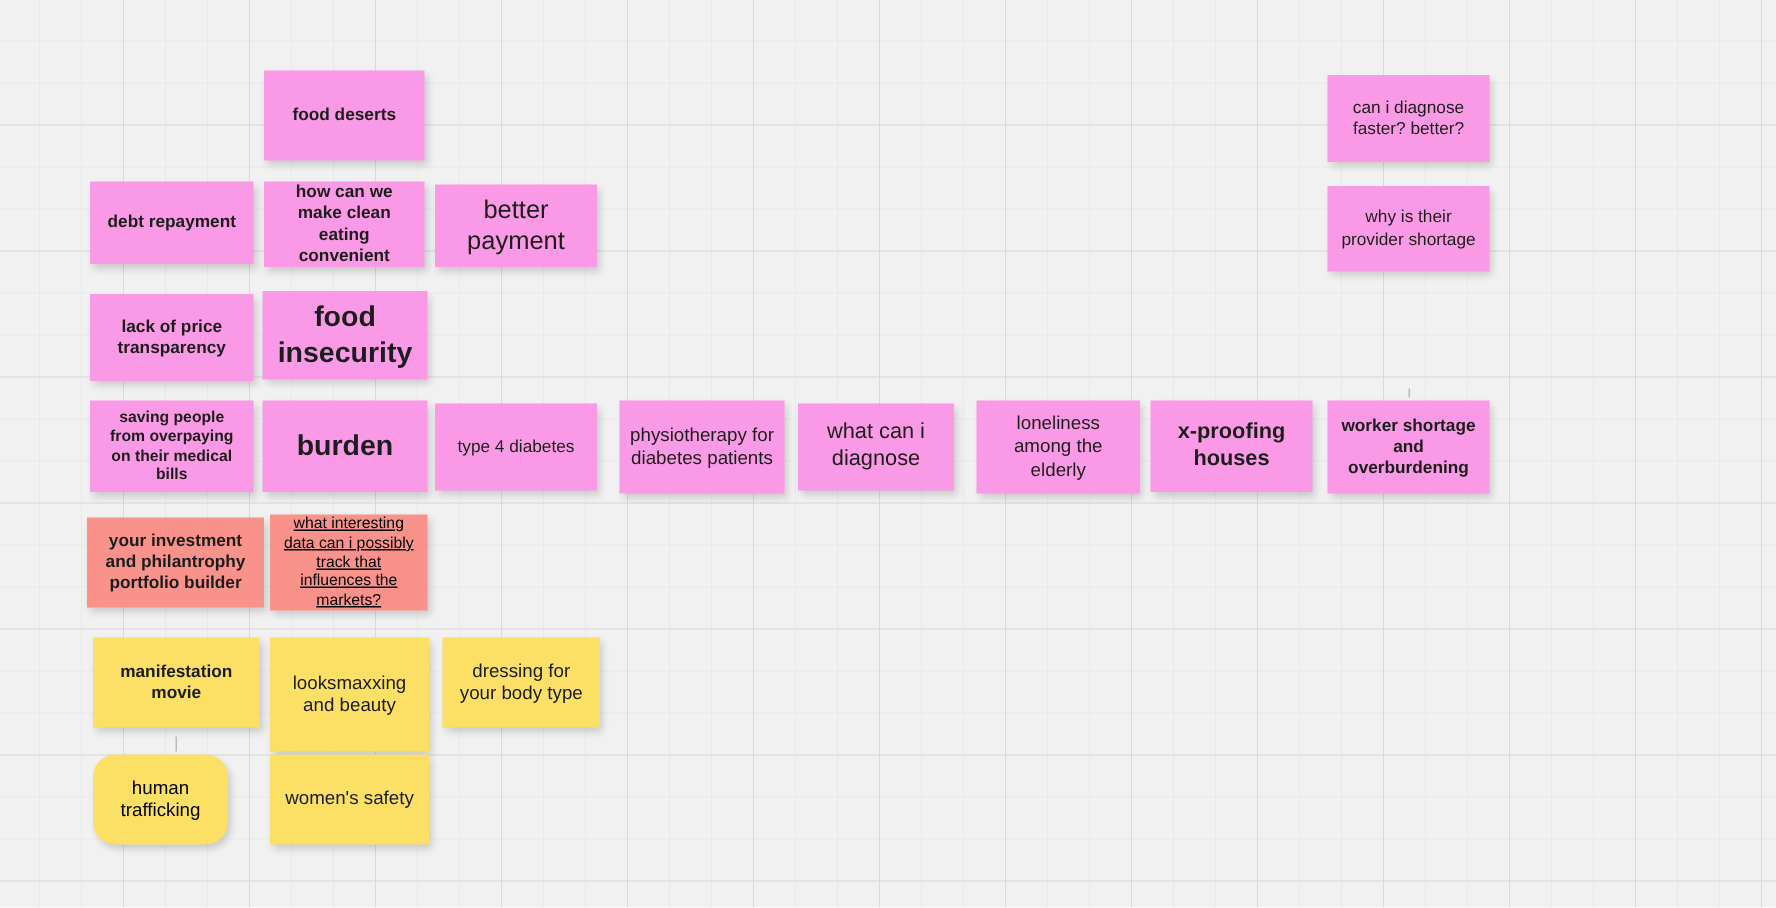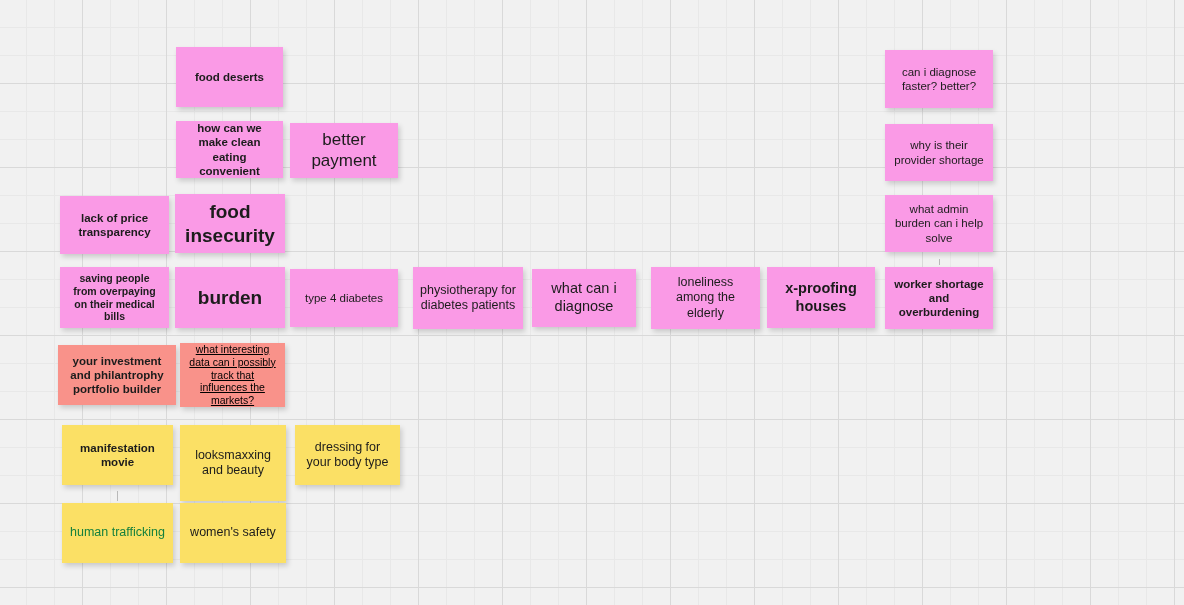--- a/index.html
+++ b/index.html
@@ -79,37 +79,37 @@
 <body>
 
 <div id="canvas" style="background-color: rgb(241, 241, 241);">
 
 <div class="note" style="left: 176px; top: 47px; width: 107px; height: 60px; background-color: rgb(250, 154, 230); color: rgb(28, 28, 28);">
       <span class="txt s-sm w-bold">food deserts</span>
     </div>
     <div class="note" style="left: 885px; top: 50px; width: 108px; height: 58px; background-color: rgb(250, 154, 230); color: rgb(28, 28, 28);">
       <span class="txt s-sm w-reg">can i diagnose faster? better?</span>
     </div>
+    <div class="note" style="left: 60px; top: 121px; width: 109px; height: 55px; background-color: rgb(250, 154, 230); color: rgb(28, 28, 28);">
+      <span class="txt s-sm w-bold">debt repayment</span>
+    </div>
     <div class="note" style="left: 176px; top: 121px; width: 107px; height: 57px; background-color: rgb(250, 154, 230); color: rgb(28, 28, 28);">
       <span class="txt s-sm w-bold">how can we make clean eating convenient</span>
     </div>
     <div class="note" style="left: 290px; top: 123px; width: 108px; height: 55px; background-color: rgb(250, 154, 230); color: rgb(28, 28, 28);">
       <span class="txt s-xl w-reg">better payment</span>
     </div>
     <div class="note" style="left: 885px; top: 124px; width: 108px; height: 57px; background-color: rgb(250, 154, 230); color: rgb(28, 28, 28);">
       <span class="txt s-sm w-reg">why is their provider shortage</span>
     </div>
     <div class="note" style="left: 60px; top: 196px; width: 109px; height: 58px; background-color: rgb(250, 154, 230); color: rgb(28, 28, 28);">
       <span class="txt s-sm w-bold">lack of price transparency</span>
     </div>
     <div class="note" style="left: 175px; top: 194px; width: 110px; height: 59px; background-color: rgb(250, 154, 230); color: rgb(28, 28, 28);">
       <span class="txt s-xxl w-bold">food insecurity</span>
-    </div>
-    <div class="note" style="left: 885px; top: 195px; width: 108px; height: 57px; background-color: rgb(250, 154, 230); color: rgb(28, 28, 28);">
-      <span class="txt s-sm w-reg">what admin burden can i help solve</span>
     </div>
     <div class="note" style="left: 60px; top: 267px; width: 109px; height: 61px; background-color: rgb(250, 154, 230); color: rgb(28, 28, 28);">
       <span class="txt s-xs w-bold">saving people from overpaying on their medical bills</span>
     </div>
     <div class="note" style="left: 175px; top: 267px; width: 110px; height: 61px; background-color: rgb(250, 154, 230); color: rgb(28, 28, 28);">
       <span class="txt s-xxl w-bold">burden</span>
     </div>
     <div class="note" style="left: 290px; top: 269px; width: 108px; height: 58px; background-color: rgb(250, 154, 230); color: rgb(28, 28, 28);">
       <span class="txt s-sm w-reg">type 4 diabetes</span>
     </div>
@@ -136,21 +136,21 @@
     </div>
     <div class="note" style="left: 62px; top: 425px; width: 111px; height: 60px; background-color: rgb(251, 224, 101); color: rgb(28, 28, 28);">
       <span class="txt s-sm w-bold">manifestation movie</span>
     </div>
     <div class="note" style="left: 180px; top: 425px; width: 106px; height: 76px; background-color: rgb(251, 224, 101); color: rgb(28, 28, 28);">
       <span class="txt s-md w-reg">looksmaxxing and beauty</span>
     </div>
     <div class="note" style="left: 295px; top: 425px; width: 105px; height: 60px; background-color: rgb(251, 224, 101); color: rgb(28, 28, 28);">
       <span class="txt s-md w-reg">dressing for your body type</span>
     </div>
-    <div class="note" style="left: 62px; top: 503px; width: 111px; height: 60px; background-color: rgb(251, 224, 101); color: #15803d;">
+    <div class="note" style="left: 62px; top: 503px; width: 90px; height: 60px; background-color: rgb(251, 224, 101); color: #000000; border-radius: 15px;">
       <span class="txt s-md w-reg">human trafficking</span>
     </div>
     <div class="note" style="left: 180px; top: 503px; width: 106px; height: 60px; background-color: rgb(251, 224, 101); color: rgb(28, 28, 28);">
       <span class="txt s-md w-reg">women's safety</span>
     </div>
     <div class="tick" style="left: 117px; top: 491px; height: 10px;"></div>
     <div class="tick" style="left: 939px; top: 259px; height: 6px;"></div>
   </div>
 
 </body></html>

